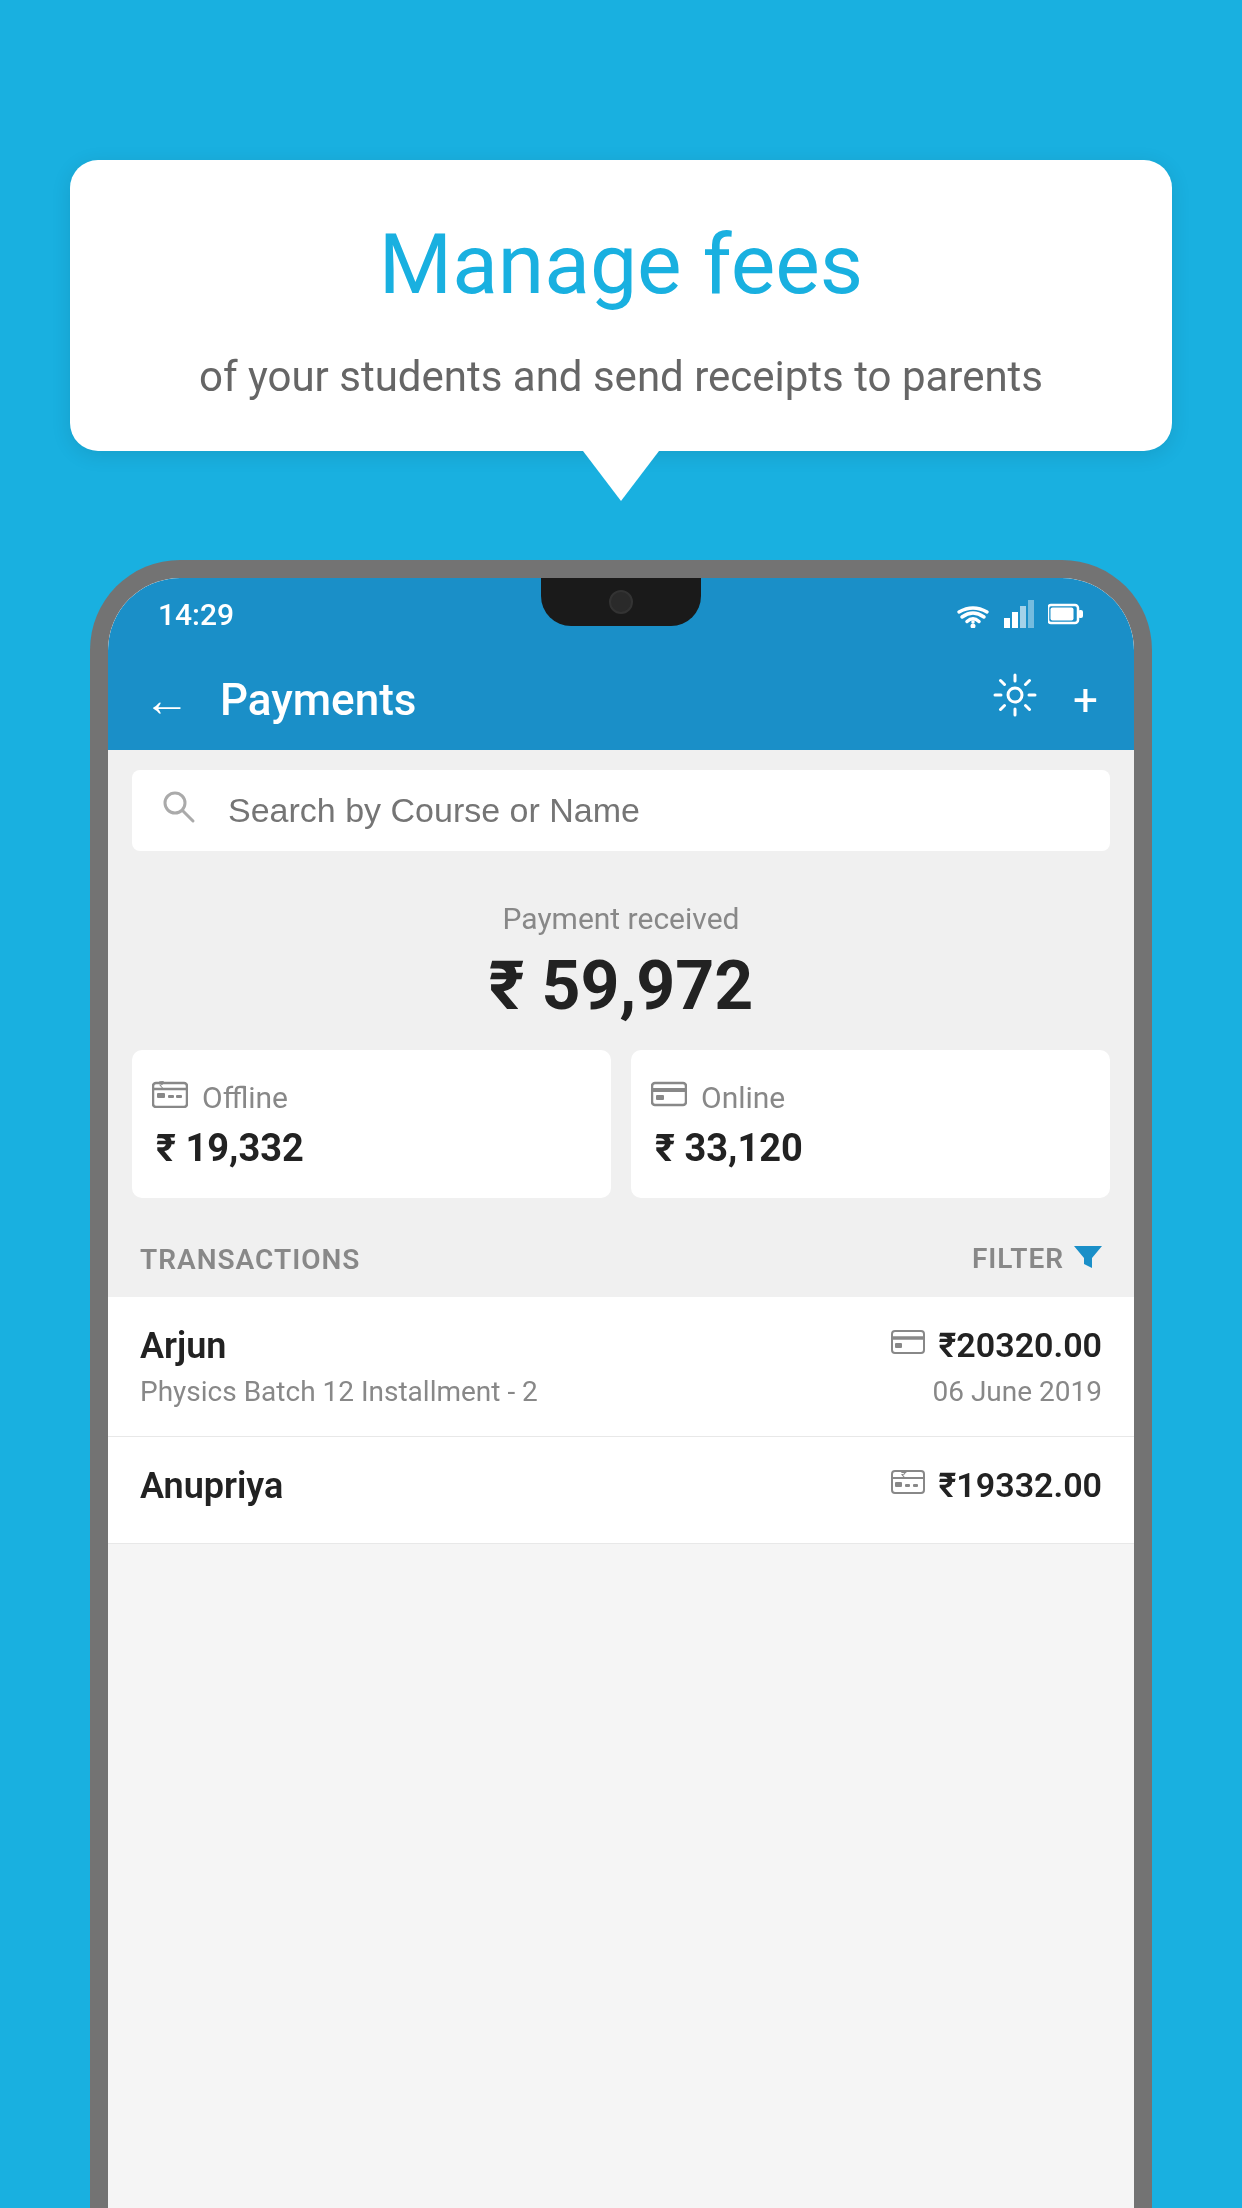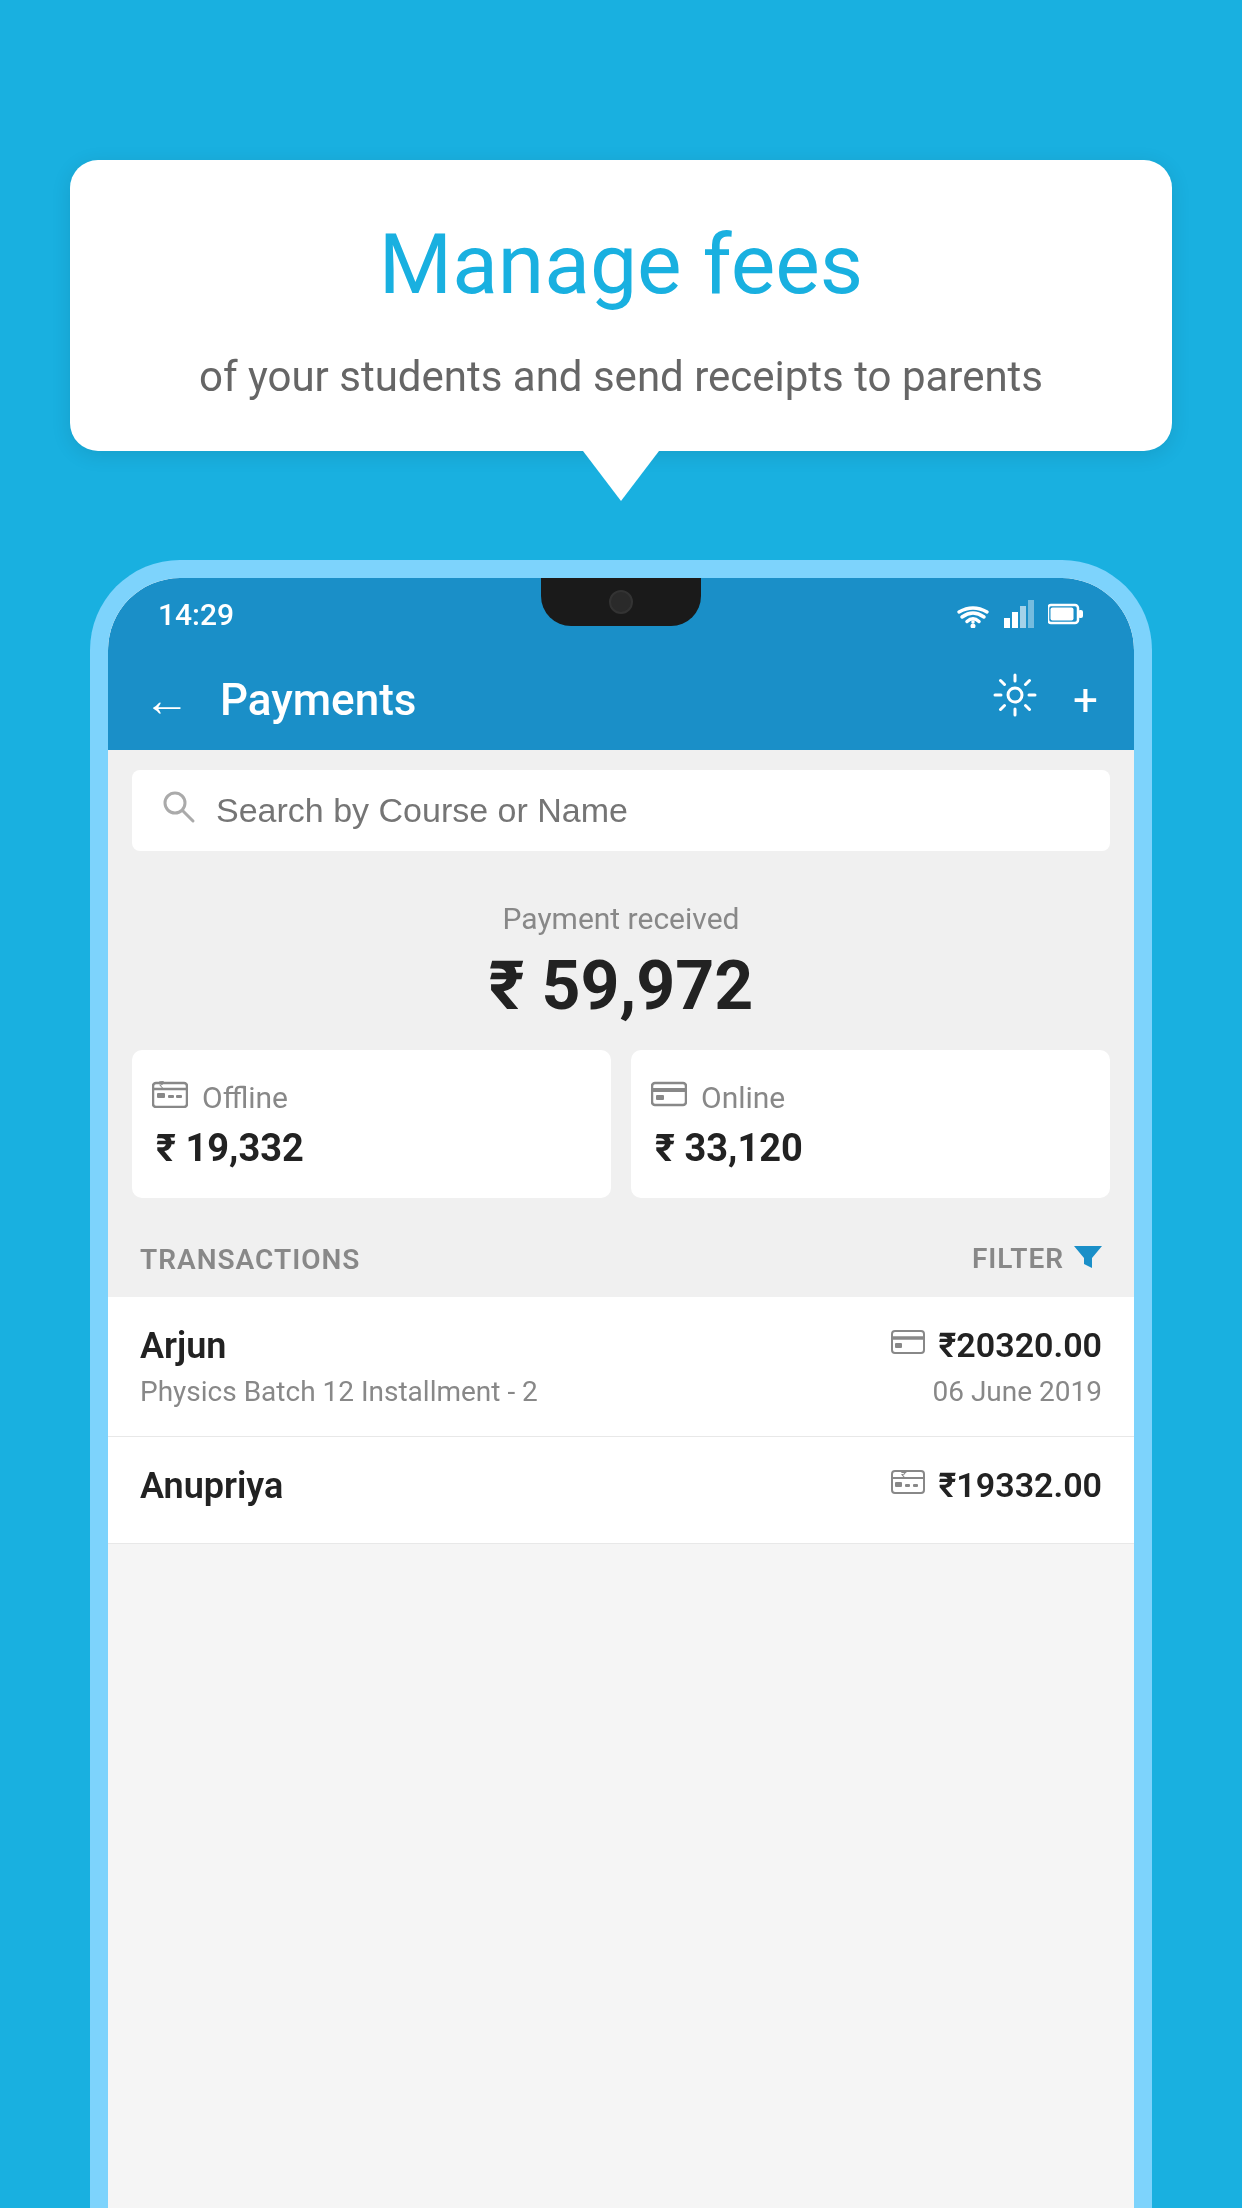--- a/index.html
+++ b/index.html
@@ -51,21 +51,21 @@
       margin-top: 0px;
     }
 
     
     .phone-frame {
       position: absolute;
       top: 560px;
       left: 90px;
       right: 90px;
       bottom: 0;
-      background: #7dd3fc;
+      background: #737373;
       border-radius: 90px 90px 0 0;
       padding: 0;
       overflow: hidden;
     }
 
     
     .phone-screen {
       position: absolute;
       top: 18px;
       left: 18px;
@@ -176,21 +176,21 @@
     .search-bar-container {
       background: #f0f0f0;
       padding: 20px 24px;
     }
     .search-bar {
       background: white;
       border-radius: 8px;
       display: flex;
       align-items: center;
       padding: 18px 28px;
-      gap: 20px;
+      gap: 32px;
     }
     .search-icon-el {
       color: #aaa;
       font-size: 38px;
     }
     .search-input {
       border: none;
       outline: none;
       font-size: 34px;
       color: #bbb;

